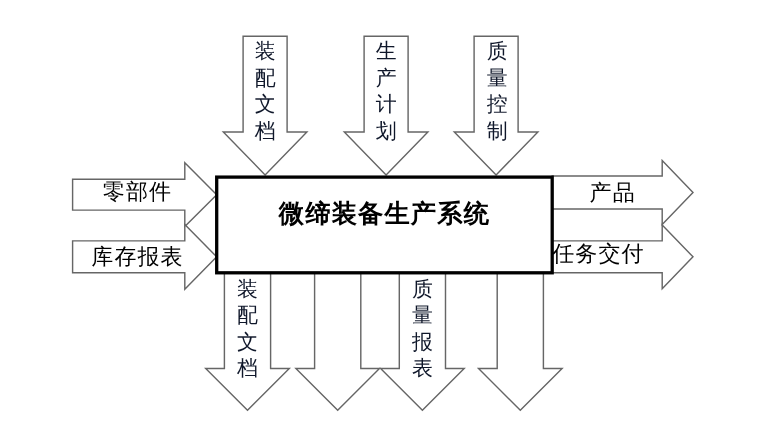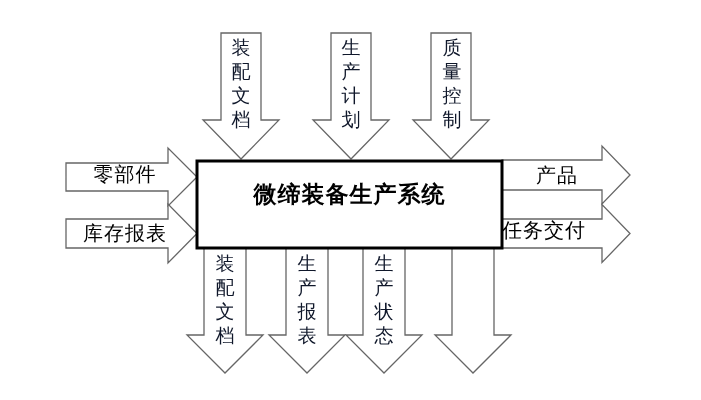--- a/index.html
+++ b/index.html
@@ -87,16 +87,15 @@
   <div class="vlabel" style="left:338px; top:36px;">生产计划</div>
   <div class="vlabel" style="left:426px; top:36px;margin-left:13px;">质量控制</div>
 
   <div class="hlabel" style="left:66px; top:163px; width:118px; height:22px;">零部件</div>
   <div class="hlabel" style="left:66px; top:219px; width:118px; height:29px;">库存报表</div>
 
   <div class="hlabel" style="left:502px; top:160px; width:110px; height:30px;">产品</div>
   <div class="hlabel" style="left:489px; top:219px; width:110px; height:23px;">任务交付</div>
 
   <div class="vlabel" style="left:212px; top:252px;">装配文档</div>
-  <div class="vlabel" style="left:294px; top:252px;">生产报表</div>
-  <div class="vlabel" style="left:371px; top:252px;">生产状态</div>
+  <div class="vlabel" style="left:371px; top:252px;">质量报表</div>
 
 </div>
 
 </body></html>

